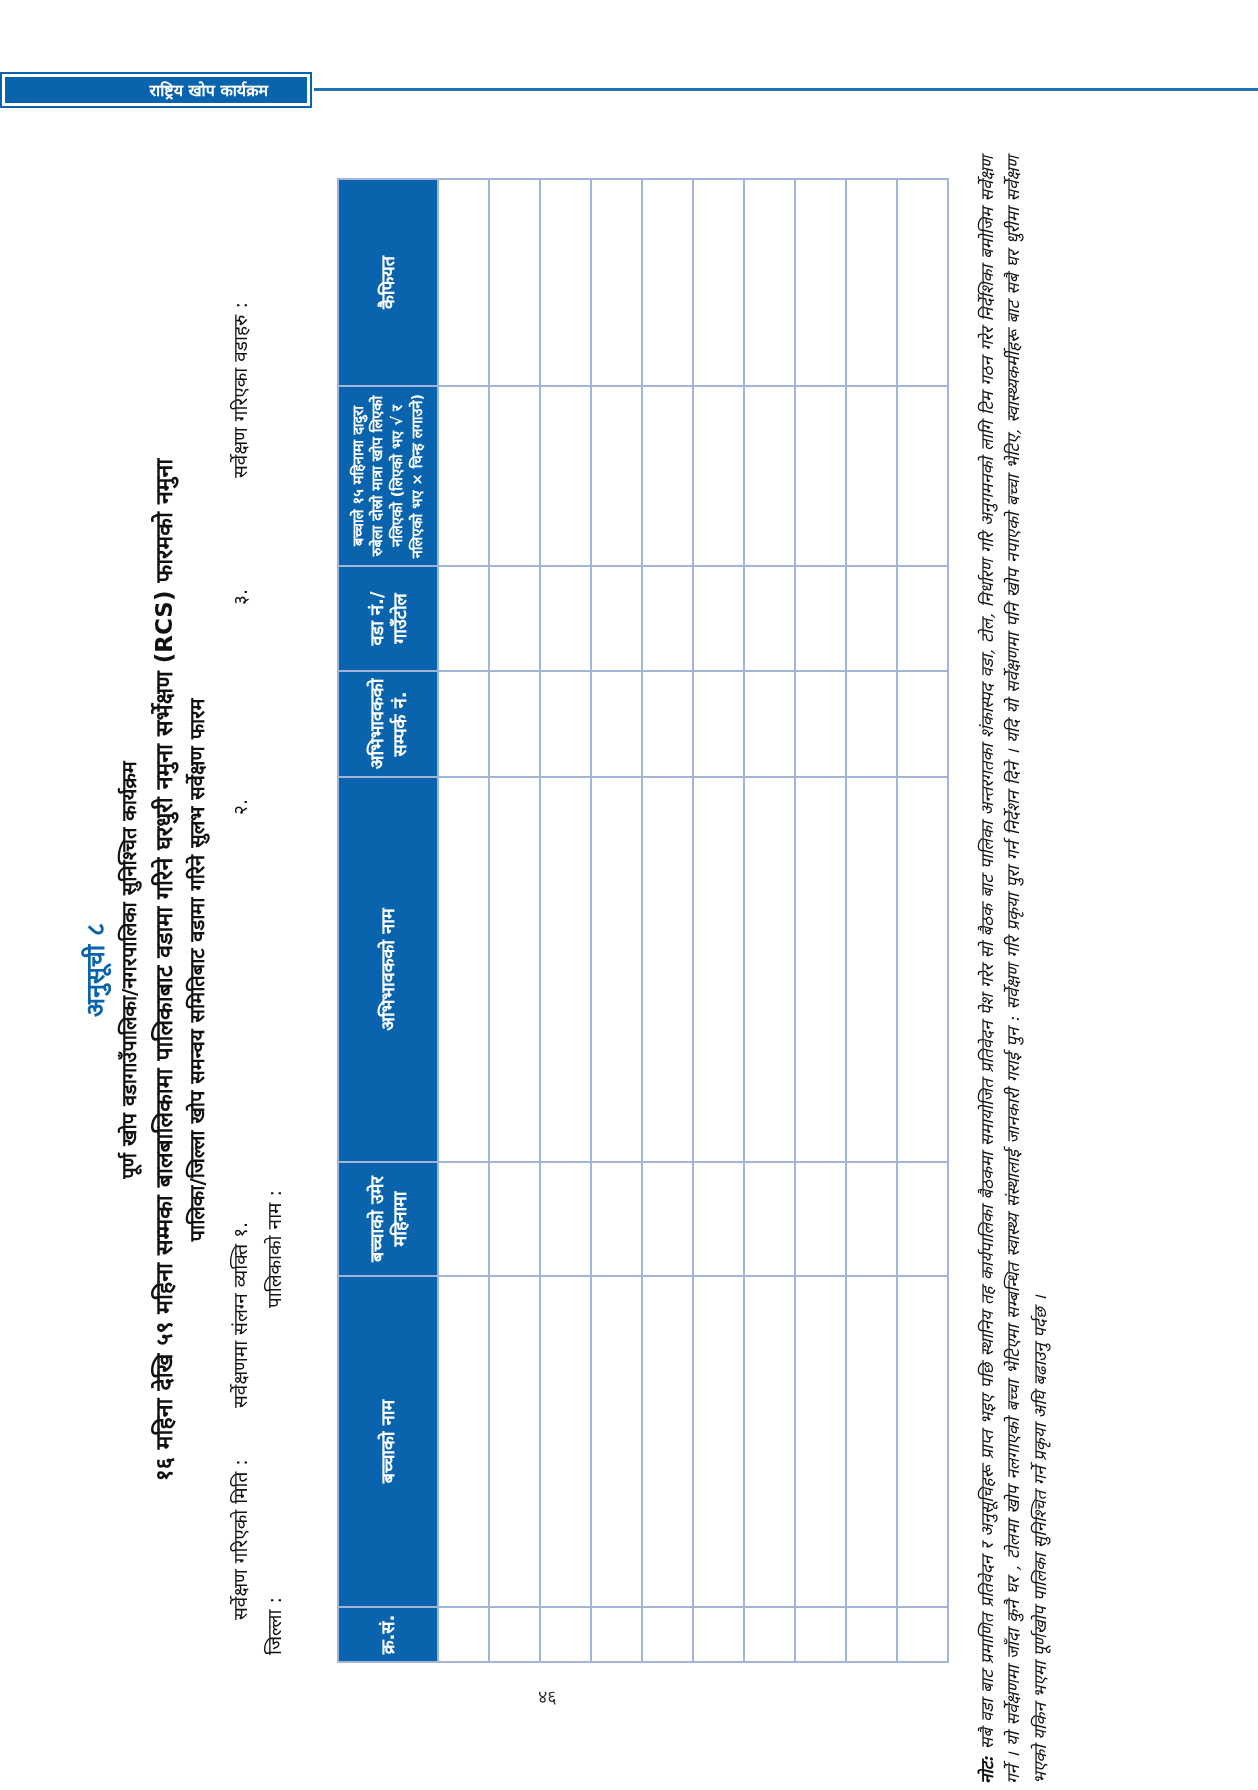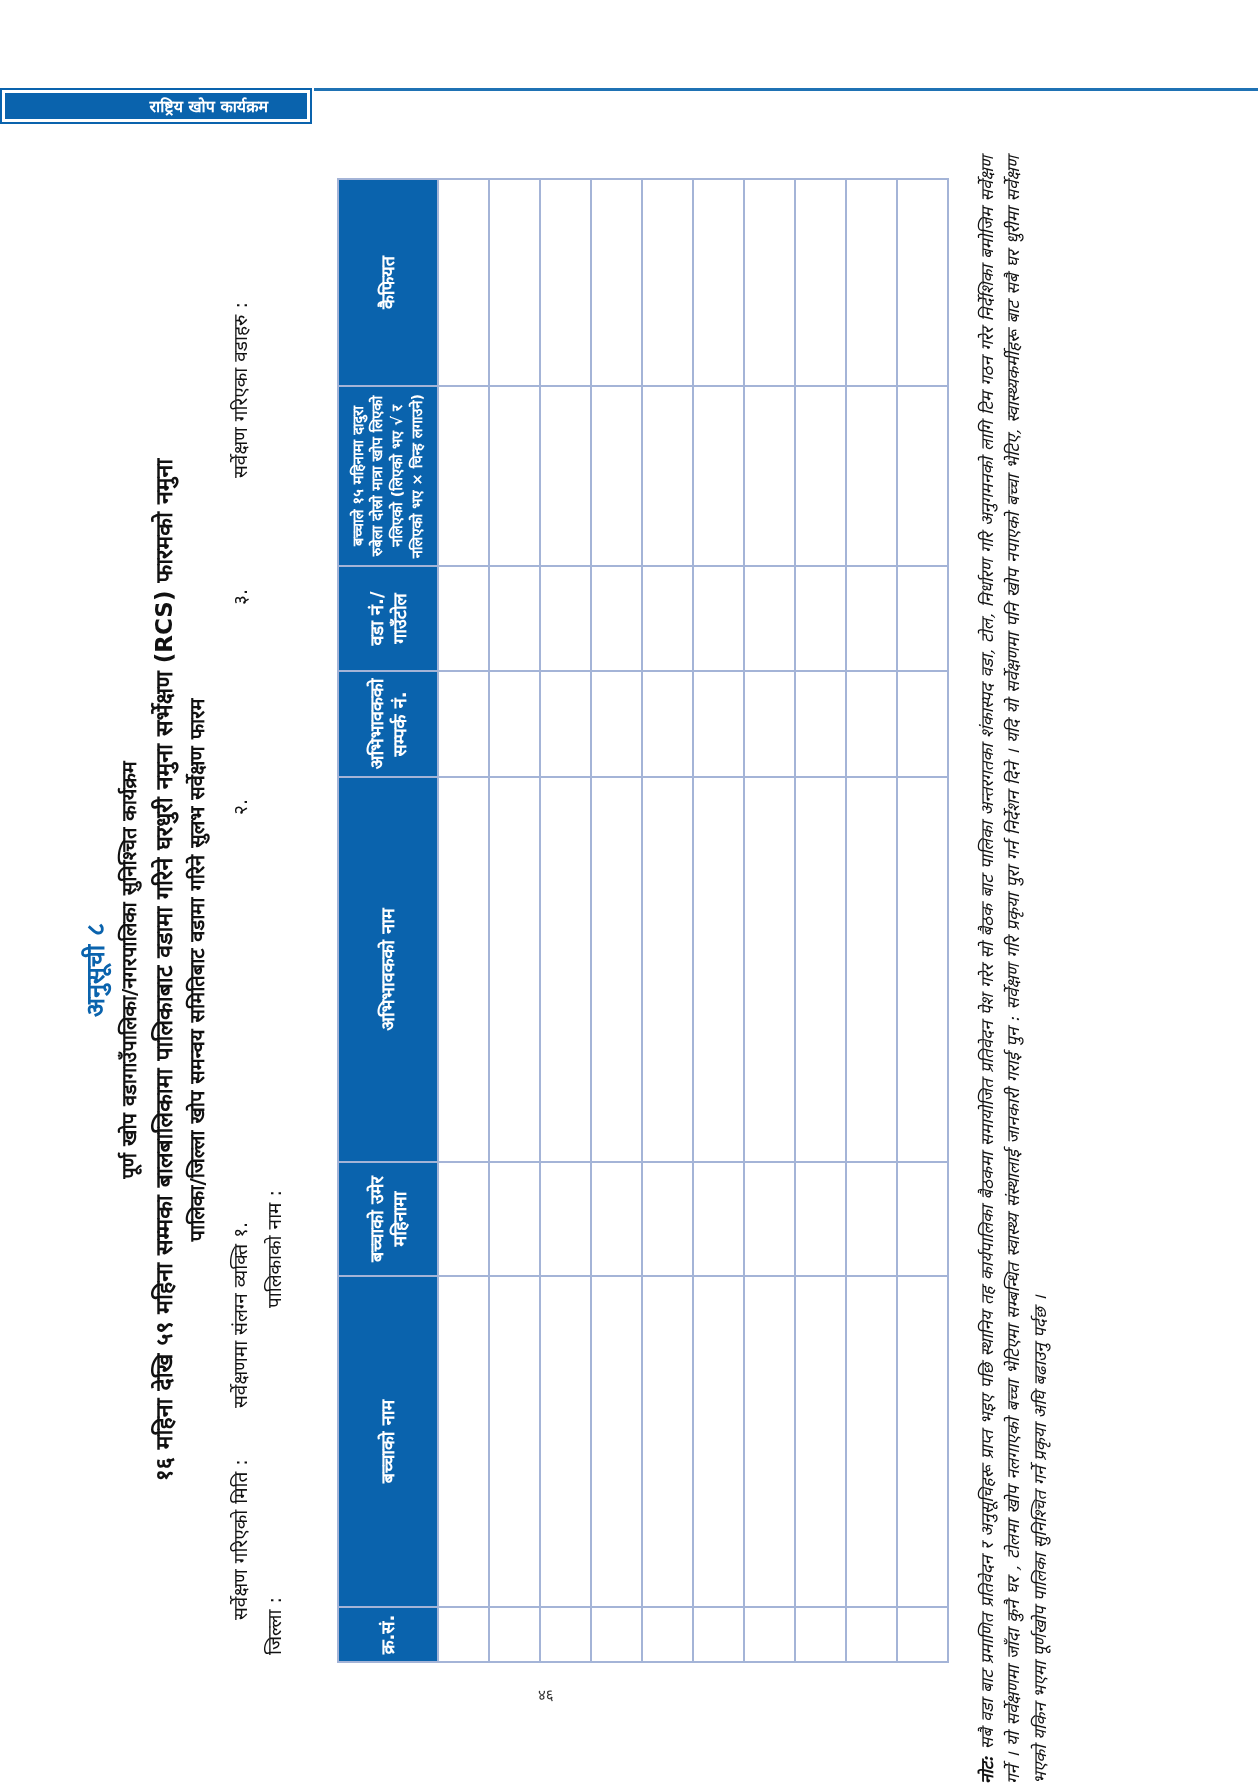--- a/index.html
+++ b/index.html
@@ -4,21 +4,21 @@
 <style>
   html,body { margin:0; padding:0; background:#e8e8e8; }
   .page {
     position:relative; width:1258px; height:1790px; margin:0 auto;
     background:#ffffff; overflow:hidden;
     font-family:"DejaVu Sans", sans-serif; color:#111;
   }
 
   
   .banner-box {
-    position:absolute; left:0; top:88px; width:312px; height:36px;
+    position:absolute; left:0; top:72px; width:312px; height:36px;
     background:var(--accent,#0a63ad); border:2px solid var(--accent,#0a63ad);
     box-shadow: inset 0 0 0 3px #ffffff;
     display:flex; align-items:center; justify-content:flex-end;
     padding-right:42px; box-sizing:border-box;
   }
   .banner-box .banner-text { color:#fff; font-weight:bold; font-size:16px; white-space:nowrap; }
   .banner-rule {
     position:absolute; left:314px; top:88px; width:944px; height:3px;
     background:var(--rule,#1f72b4);
   }
@@ -53,21 +53,21 @@
   .survey-table td { height:51px; background:#ffffff; }
 
   
   .note {
     position:absolute; left:6px; top:902px; width:1628px;
     font-family:"DejaVu Serif", serif; font-style:italic;
     font-size:17px; line-height:1.55; text-align:justify;
   }
   .note .note-label { font-weight:bold; }
 
-  .pageno { position:absolute; left:538px; top:1684px; font-size:15px; color:#333; }
+  .pageno { position:absolute; left:538px; top:1684px; font-size:18px; color:#333; }
 </style>
 </head>
 <body>
 
 <div class="page">
 
   <div class="banner-box">
     <span class="banner-text">राष्ट्रिय खोप कार्यक्रम</span>
   </div>
   <div class="banner-rule"></div>

